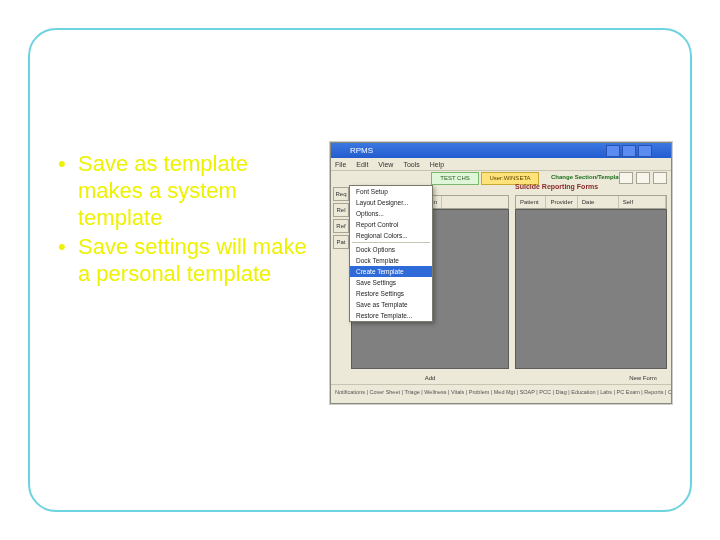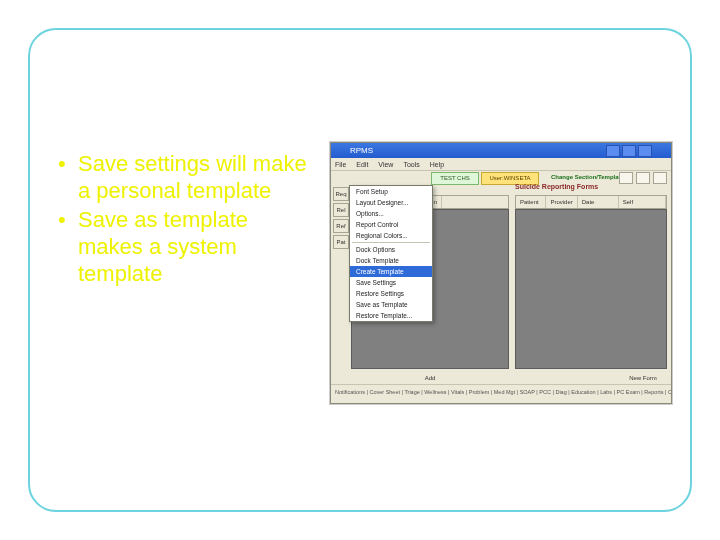--- a/index.html
+++ b/index.html
@@ -39,22 +39,22 @@
   .tabs{position:absolute;left:0;right:0;bottom:0;height:14px;background:#ece9d8;border-top:1px solid #c8c4b4;font-size:5.5px;line-height:10px;color:#555;padding:2px 4px;white-space:nowrap;overflow:hidden}
 </style>
 </head>
 <body>
 
 <div class="slide">
   <div class="frame"></div>
 
   <div class="content">
     <ul class="bullets">
+      <li>Save as template makes a system template</li>
       <li>Save settings will make a personal template</li>
-      <li>Save as template makes a system template</li>
     </ul>
   </div>
 
   <div class="shot">
     <div class="titlebar">
       <span>RPMS</span>
       <span class="spacer"></span>
       <span class="wbtn"></span>
       <span class="wbtn"></span>
       <span class="wbtn"></span>

